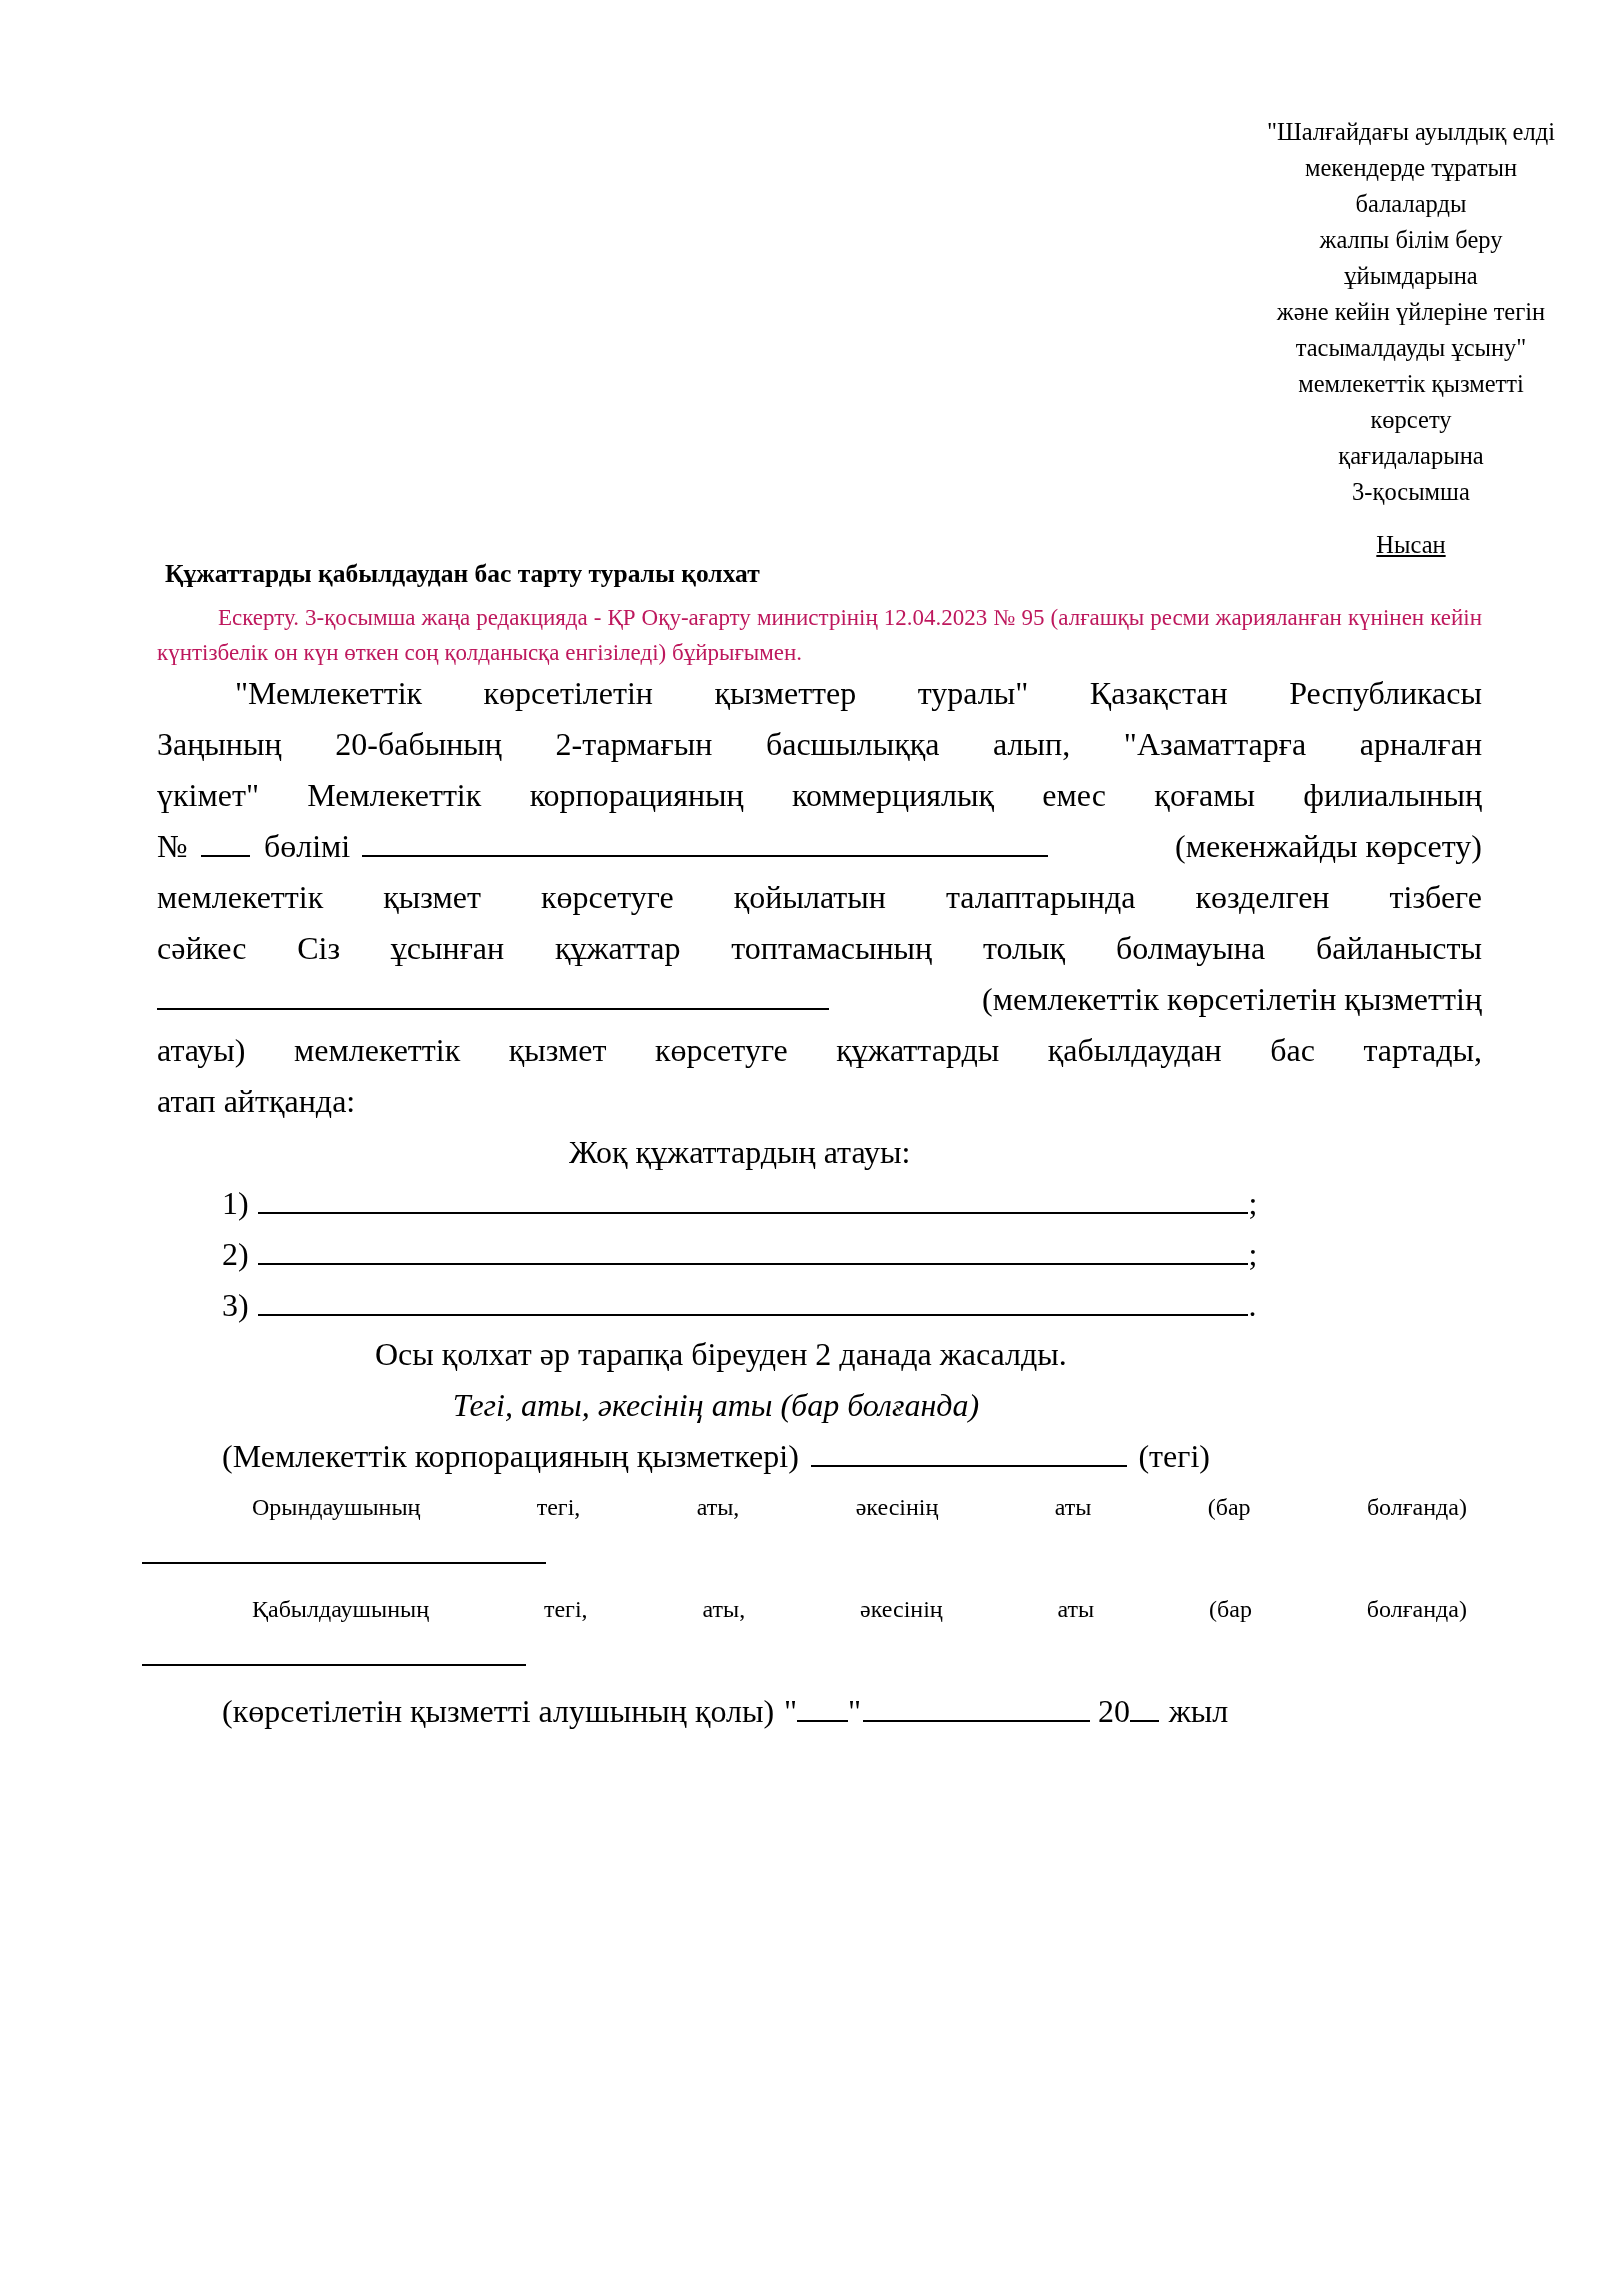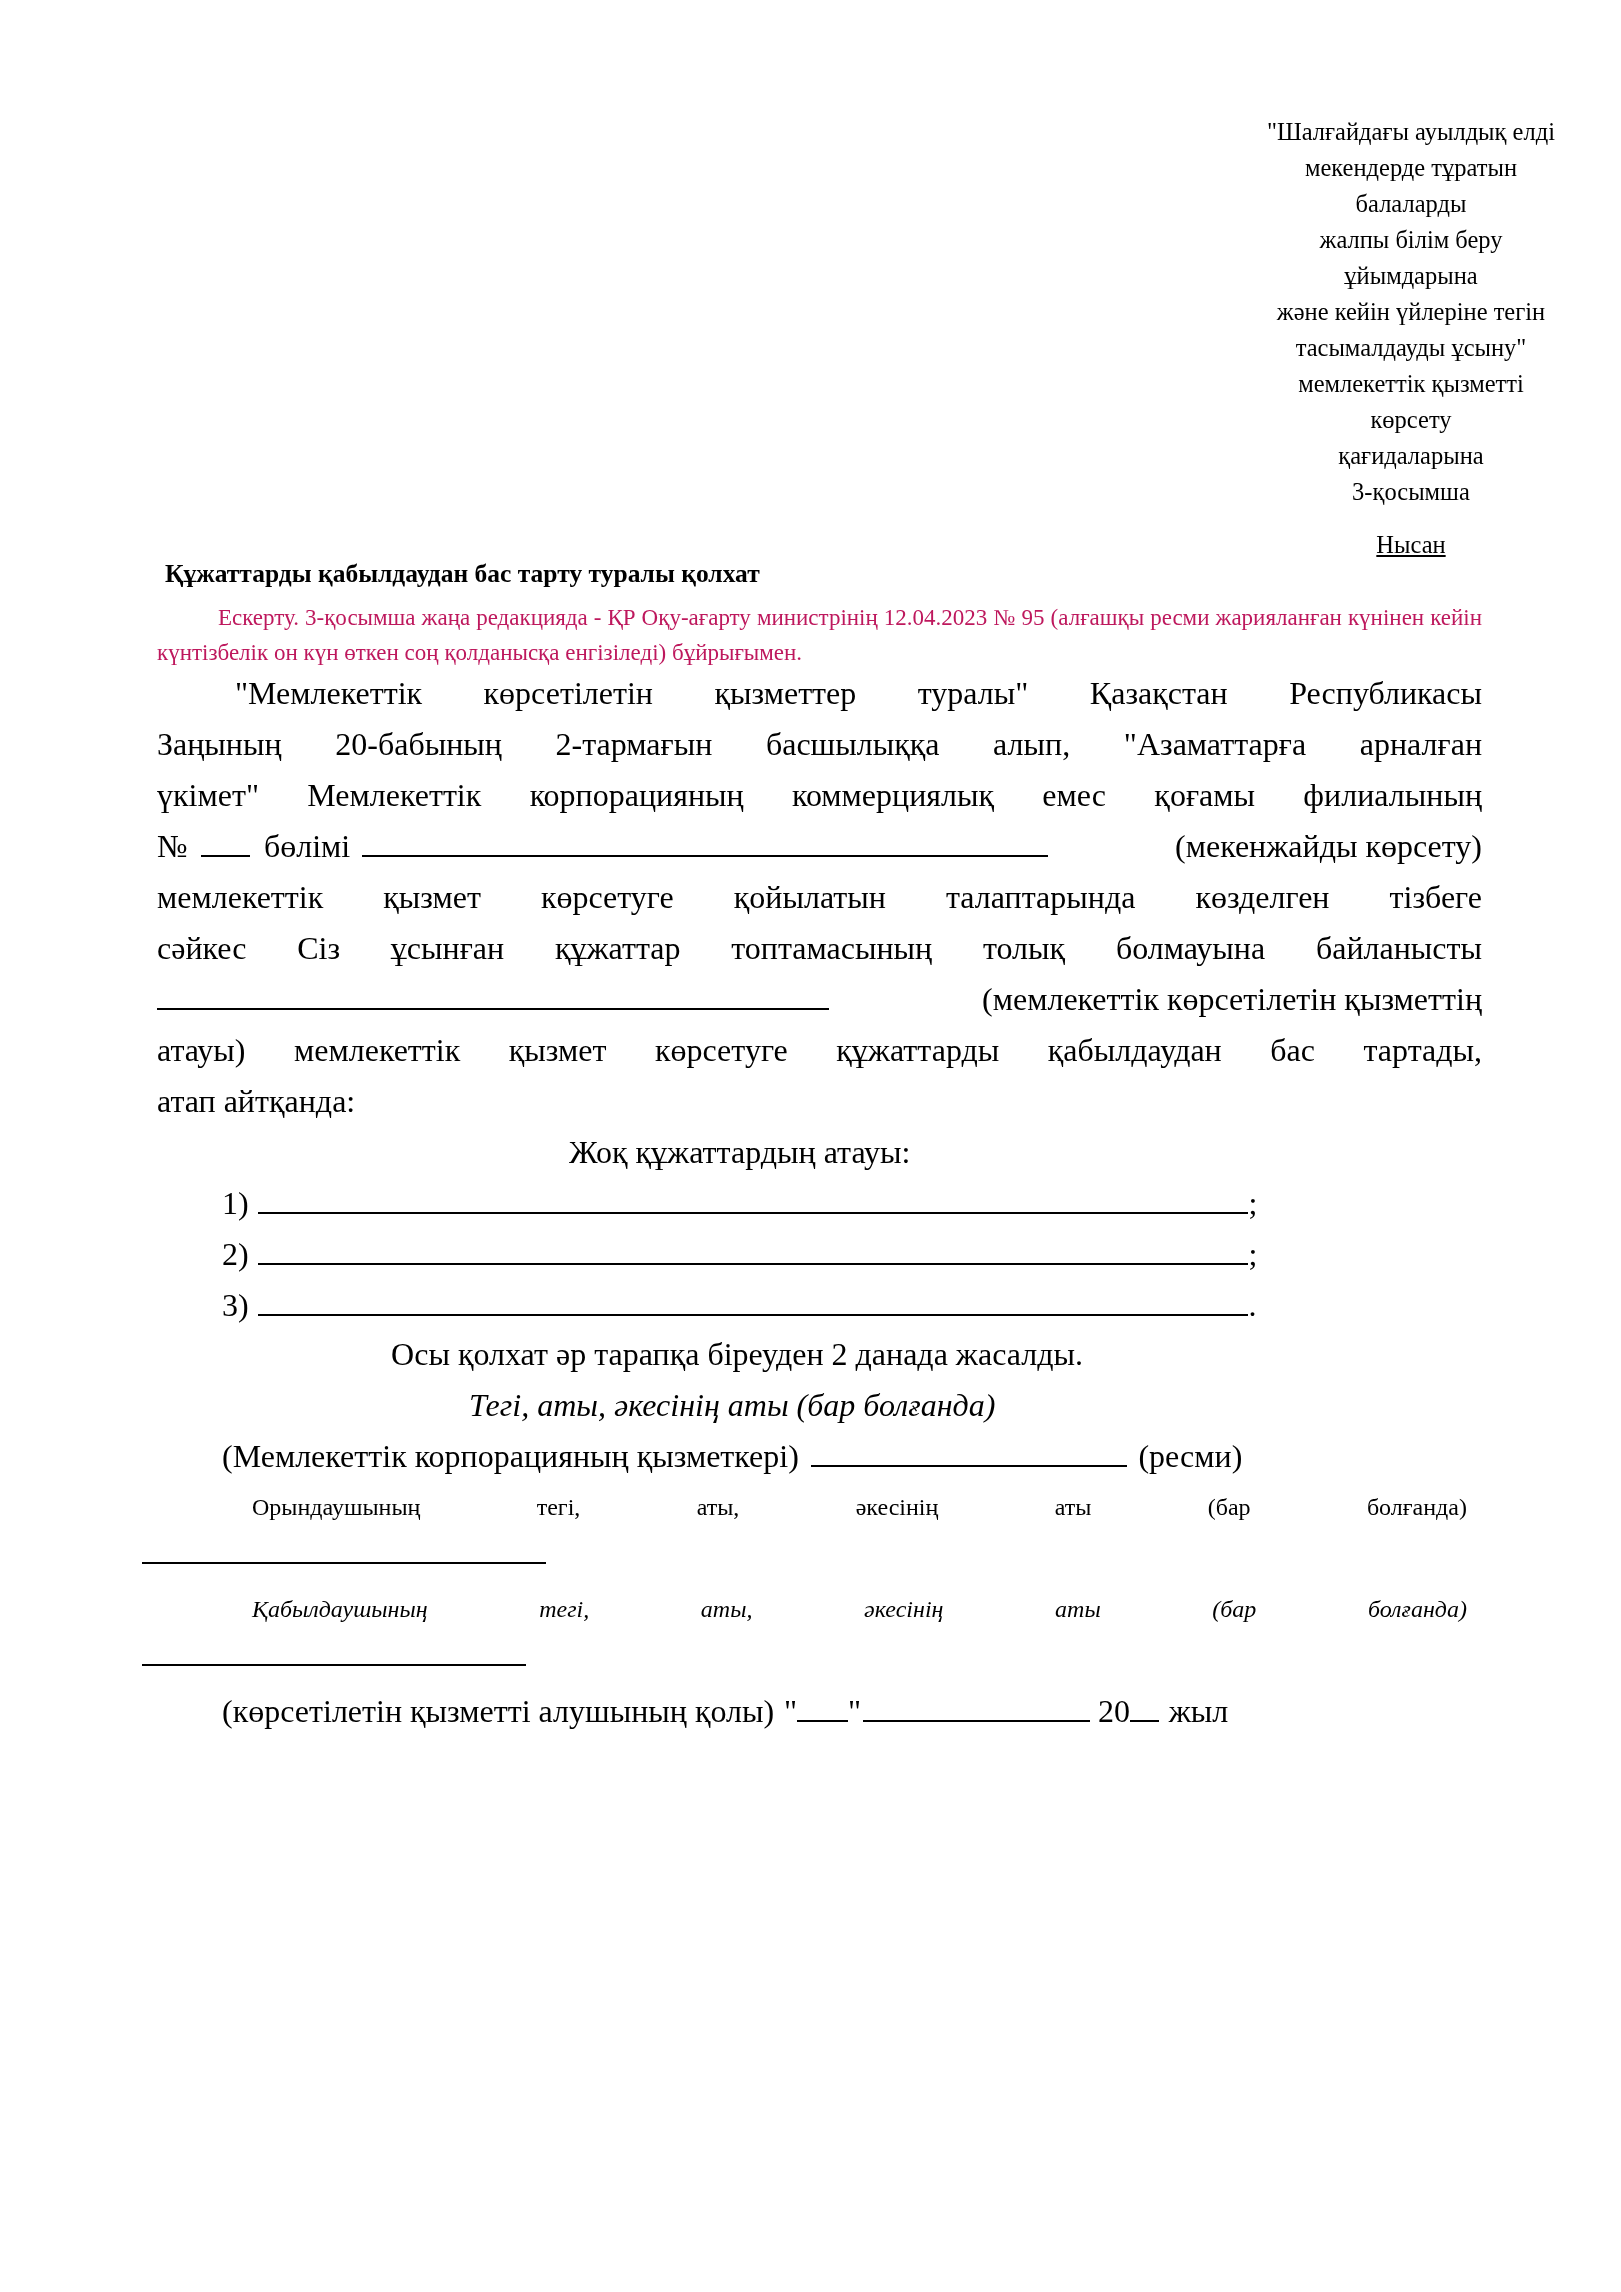--- a/index.html
+++ b/index.html
@@ -168,38 +168,38 @@
     <span>.</span>
   </div>
 </div>
 
 <div class="indent-block" style="top:1329px;">
   <div style="padding-left:9.8px; height:51px;">Осы қолхат әр тарапқа біреуден 2 данада жасалды.</div>
   <div style="height:51px;font-style:italic;">Тегі, аты, әкесінің аты (бар болғанда)</div>
   <div style="display:flex; align-items:baseline; height:51px;">
     <span>(Мемлекеттік корпорацияның қызметкері)</span>
     <span class="blank" style="width:316px; margin-left:11.8px;"></span>
-    <span style="margin-left:11.8px;">(ресми)</span>
+    <span style="margin-left:11.8px;">(тегі)</span>
   </div>
 </div>
 
 <div class="sig-block" style="top:1482px;">
   <div class="spread">
     <span>Орындаушының</span>
     <span>тегі,</span>
     <span>аты,</span>
     <span>әкесінің</span>
     <span>аты</span>
     <span>(бар</span>
     <span>болғанда)</span>
   </div>
   <span class="under-line" style="width:404px;"></span>
 </div>
 
-<div class="sig-block" style="top:1584px;font-style:italic;">
+<div class="sig-block" style="top:1584px;">
   <div class="spread">
     <span>Қабылдаушының</span>
     <span>тегі,</span>
     <span>аты,</span>
     <span>әкесінің</span>
     <span>аты</span>
     <span>(бар</span>
     <span>болғанда)</span>
   </div>
   <span class="under-line" style="width:384px;"></span>

